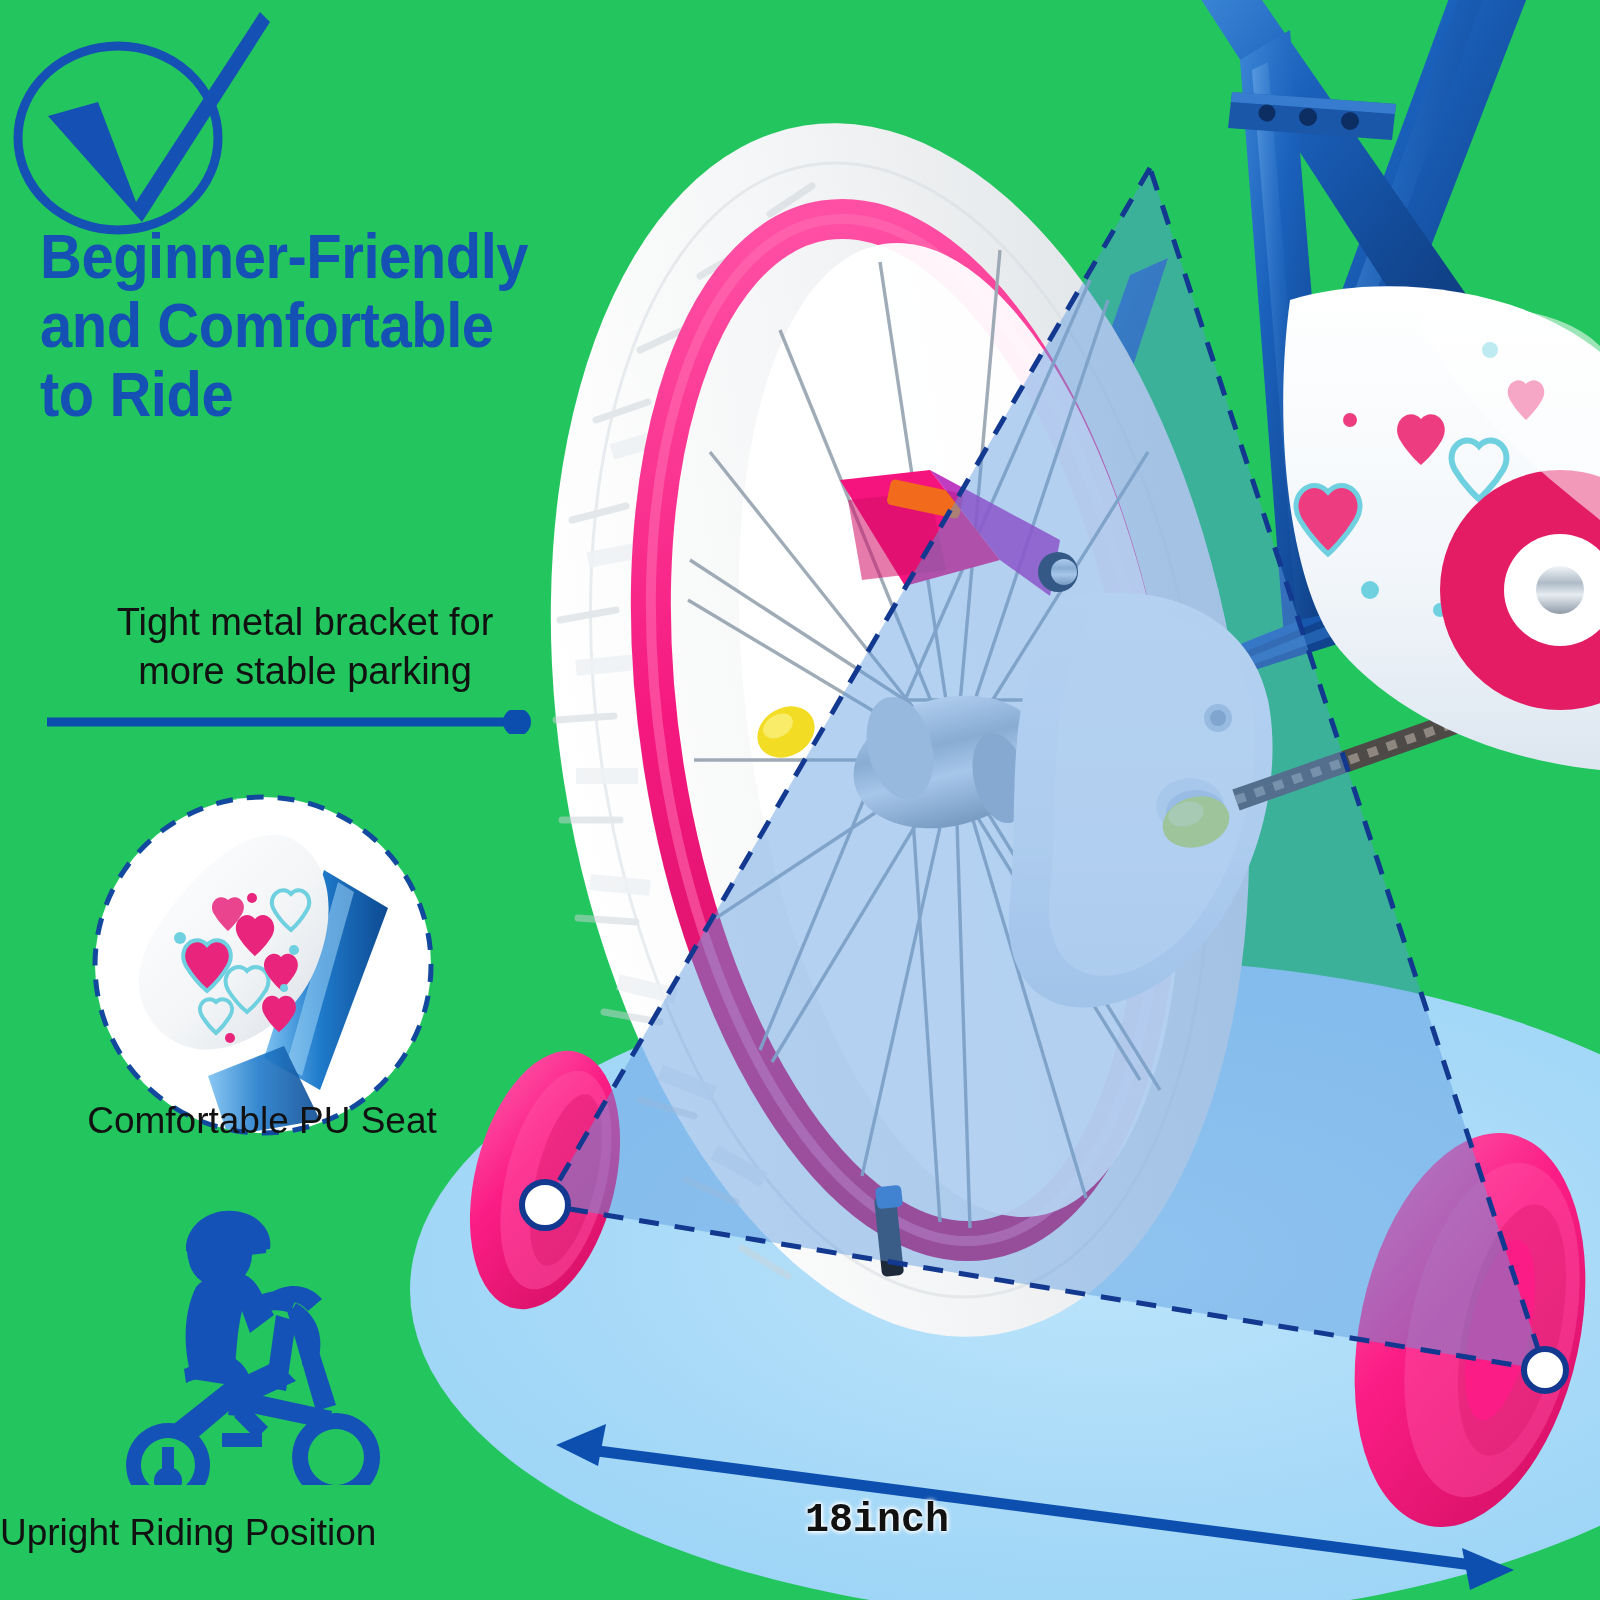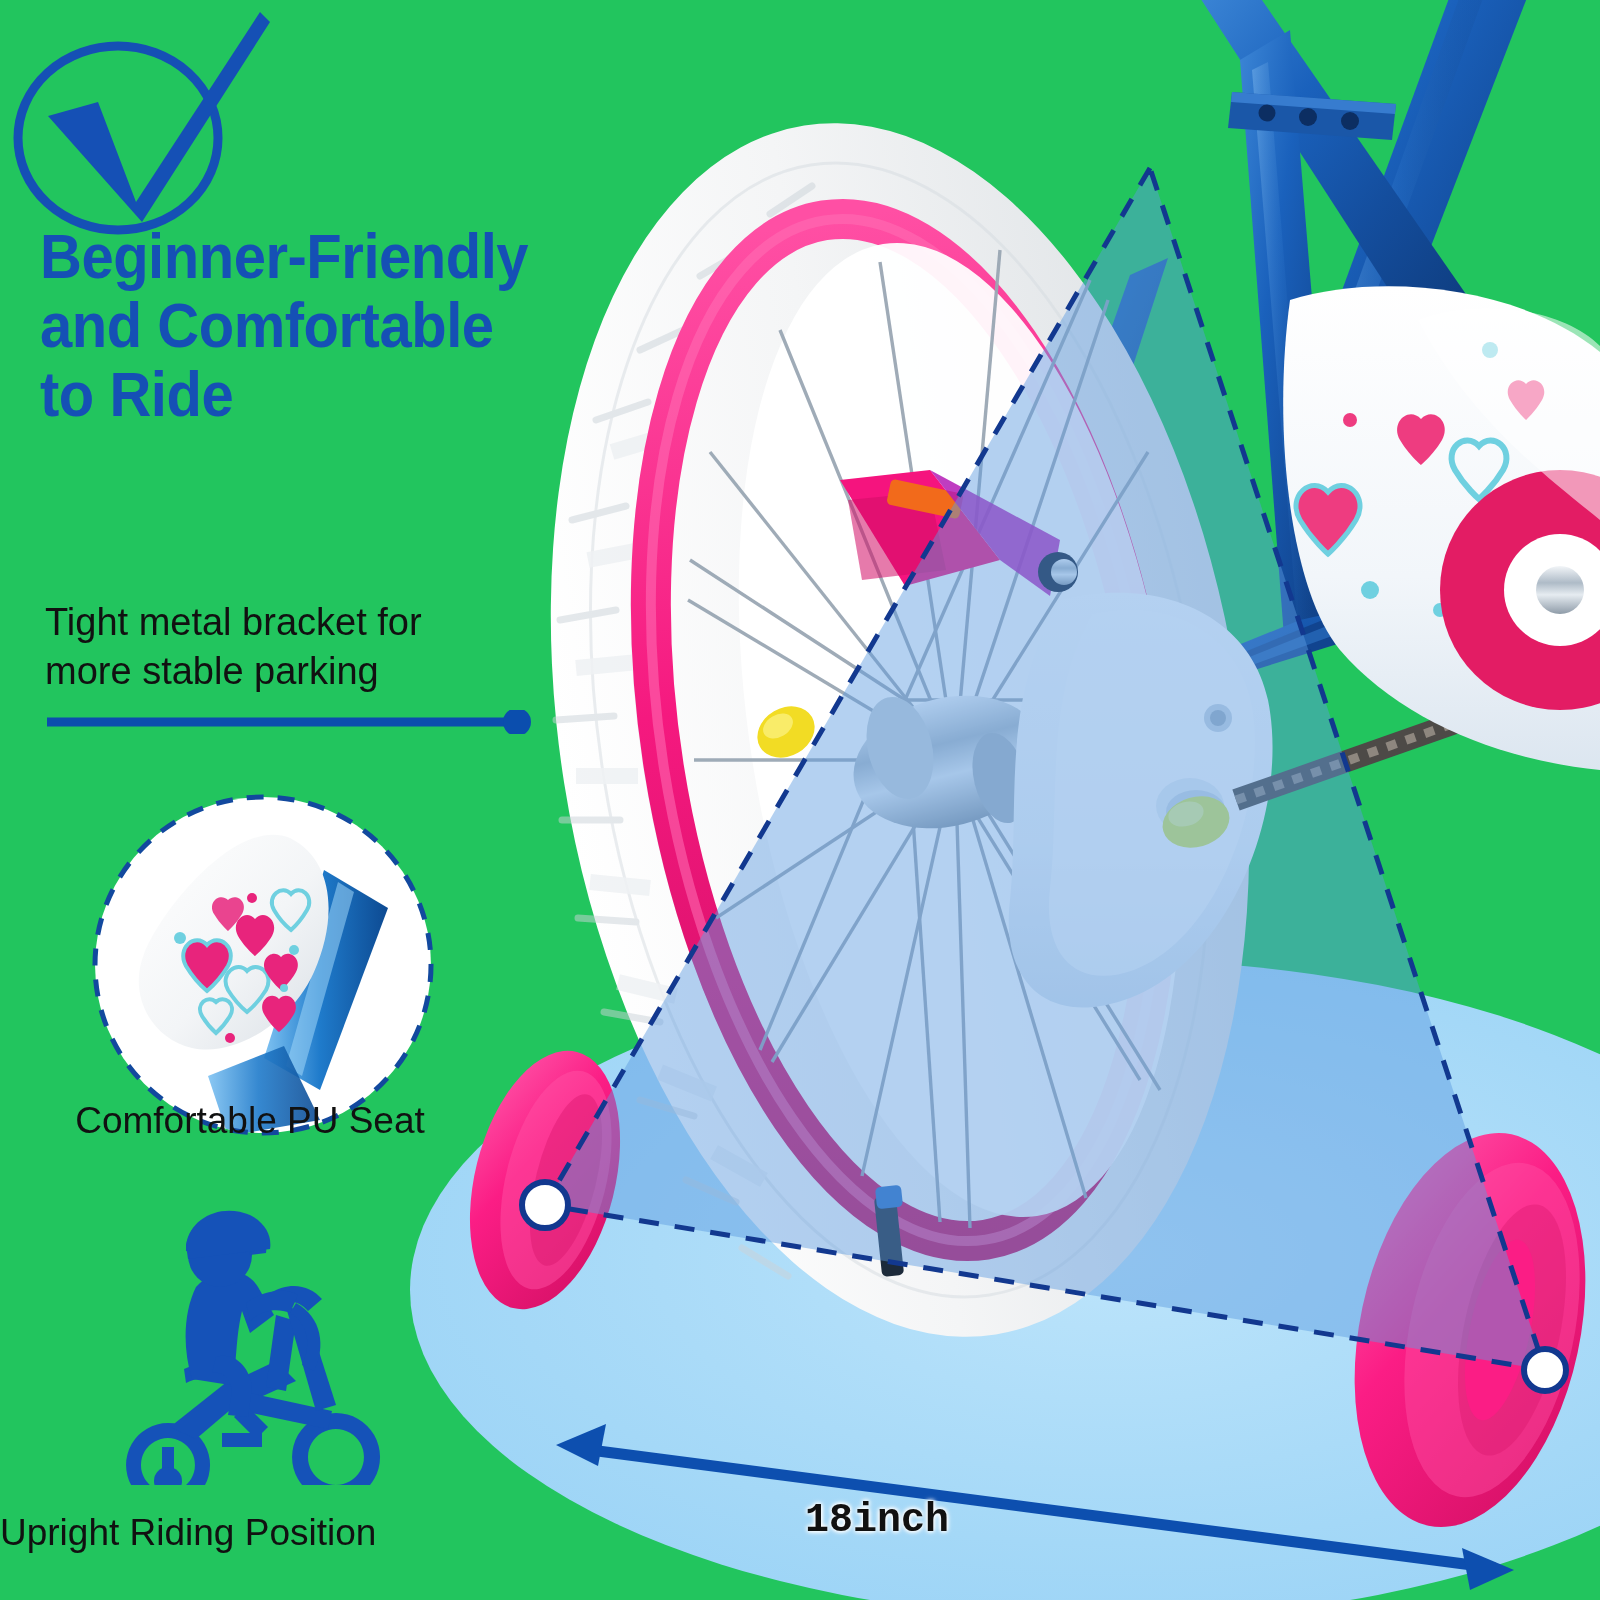--- a/index.html
+++ b/index.html
@@ -25,27 +25,27 @@
     letter-spacing:-0.5px;
     transform:scaleX(.92);
     transform-origin:left top;
     white-space:pre-line;
   }
   #check-icon{left:8px;top:6px;width:270px;height:240px;}
 
   
   #bracket-text{
     left:45px;top:598px;width:520px;
-    color:#111;font-size:38px;line-height:49px;white-space:pre-line;
+    color:#111;font-size:38px;line-height:49px;white-space:pre-line;text-align:center;
   }
   #leader{left:45px;top:710px;width:490px;height:24px;}
 
   
   #seat-circle{left:88px;top:790px;width:350px;height:350px;}
-  #seat-label{left:0px;top:1100px;width:500px;text-align:center;color:#111;font-size:37px;}
+  #seat-label{left:0px;top:1100px;width:500px;text-align:center;color:#111;font-size:37px;padding-left:12px;}
 
   
   #rider{left:100px;top:1195px;width:330px;height:290px;}
   #rider-label{left:0px;top:1512px;width:490px;text-align:left;color:#111;font-size:37px;}
 
   
   #dimlabel{
     left:805px;top:1498px;color:#111;font-size:40px;font-weight:700;
     font-family:Liberation Mono, monospace;
     text-shadow:0 0 4px #fff,0 0 4px #fff,0 0 6px #fff;

